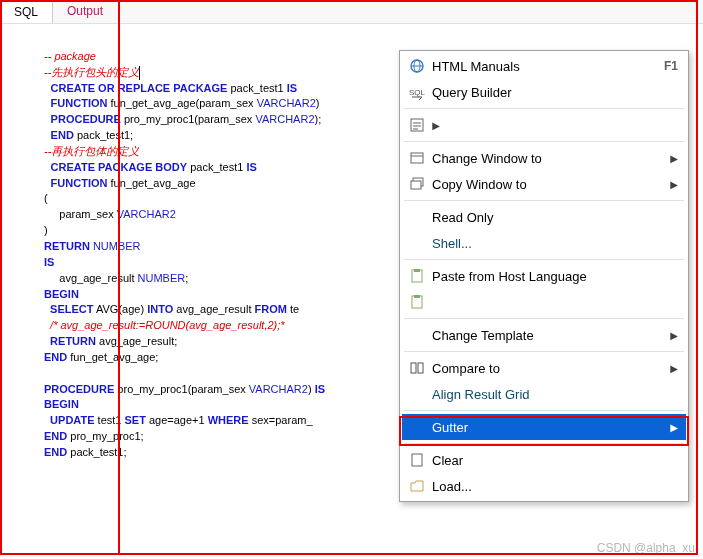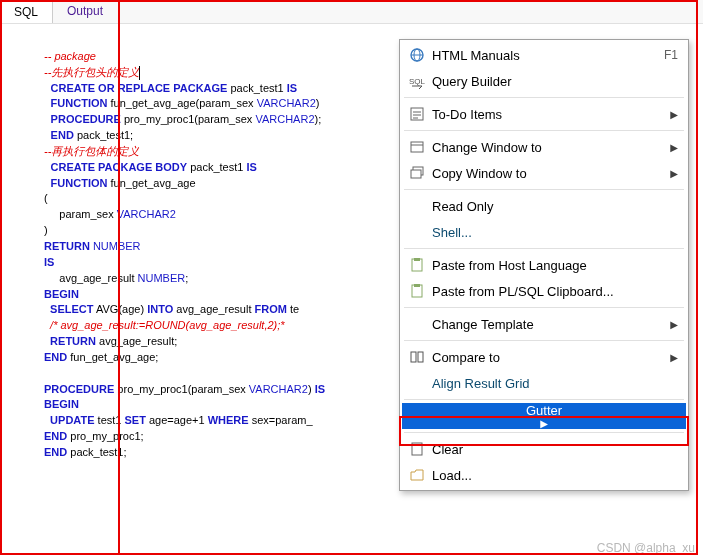--- a/index.html
+++ b/index.html
@@ -1,35 +1,35 @@
 <!DOCTYPE html>
 <html><head>
 <meta charset="utf-8">
 <style>
 * { margin:0; padding:0; box-sizing:border-box; font-family:"Segoe UI",Tahoma,sans-serif; }
 body { width:703px; height:559px; background:#fff; overflow:hidden; position:relative; }
 .main-highlight { position:absolute; top:0; left:0; width:698px; height:555px; border:2px solid #e80000; pointer-events:none; z-index:50; }
 .gutter-highlight { position:absolute; top:0; left:0; width:120px; height:555px; border:2px solid #e80000; pointer-events:none; z-index:50; }
 .tabs { display:flex; height:24px; font-size:12px; border-bottom:1px solid #e0e0e0; background:#f8f8f8; }
-.tab { padding:4px 14px; color:#4c1d95; cursor:pointer; }
+.tab { padding:4px 14px; color:#be185d; cursor:pointer; }
 .tab.active { background:#fff; border-top:1px solid #ccc; border-right:1px solid #ccc; color:#000; font-weight:500; }
 .editor { padding:10px 8px 8px 44px; font-family:Consolas,"Courier New",monospace; font-size:11px; line-height:1.35; white-space:pre; color:#000; }
 .kw { color:#1818c8; font-weight:bold; }
 .nm { color:#000; }
 .dt { color:#1818c8; }
 .cm { color:#e00000; font-style:italic; }
 .caret { display:inline-block; width:1px; height:14px; background:#000; vertical-align:middle; }
-.context-menu { position:absolute; top:39px; left:399px; width:290px; background:#fff; border:1px solid #a0a0a0; box-shadow:2px 3px 6px rgba(0,0,0,.25); z-index:20; font-size:13px; padding:2px; }
+.context-menu { position:absolute; top:50px; left:399px; width:290px; background:#fff; border:1px solid #a0a0a0; box-shadow:2px 3px 6px rgba(0,0,0,.25); z-index:20; font-size:13px; padding:2px; }
 .sep { height:1px; background:#e0e0e0; margin:3px 2px; }
 .mi { display:flex; align-items:center; height:26px; padding:0 8px 0 4px; cursor:default; color:#000; }
 .mi.dis { color:#0c4a6e; }
-.mi.sel { background:#0a64d8; color:#fff;flex-direction:column; }
+.mi.sel { background:#0a64d8; color:#fff; }
 .mi .ico { width:22px; display:flex; justify-content:center; }
 .mi .lbl { flex:1; padding-left:4px; }
-.mi .sh { color:#606060; font-size:12px; }
+.mi .sh { color:#606060; font-size:12px;font-weight:bold; }
 .mi .arr { width:12px; text-align:right; color:#404040; font-size:10px; }
 .mi.sel .arr { color:#fff; }
 .menu-highlight { position:absolute; border:2px solid #e80000; pointer-events:none; top:416px; left:399px; width:290px; height:30px; z-index:60; }
 .watermark { position:absolute; right:8px; bottom:4px; color:#b8b8b8; font-size:12px; z-index:5; }
 svg { display:block; }
 </style>
 </head>
 <body>
 
 <div class="tabs">
@@ -88,21 +88,20 @@
     <span class="lbl">Query Builder</span>
   </div>
   <div class="sep"></div>
   <div class="mi">
     <span class="ico">
         <svg width="16" height="16">
           <rect x="2" y="2" width="12" height="12" fill="none" stroke="#666"></rect>
           <path d="M4 6h8M4 9h8M4 12h5" stroke="#666"></path>
         </svg>
       </span>
-    <span class="lbl">To-Do Items</span>
       <span class="arr">▶</span>
   </div>
   <div class="sep"></div>
   <div class="mi">
     <span class="ico">
         <svg width="16" height="16">
           <rect x="2" y="3" width="12" height="10" fill="none" stroke="#666"></rect>
           <line x1="2" y1="6" x2="14" y2="6" stroke="#666"></line>
         </svg>
       </span>
@@ -138,21 +137,20 @@
       </span>
     <span class="lbl">Paste from Host Language</span>
   </div>
   <div class="mi">
     <span class="ico">
         <svg width="16" height="16">
           <rect x="3" y="2" width="10" height="12" fill="none" stroke="#8a6"></rect>
           <rect x="5" y="1" width="6" height="3" fill="#8a6"></rect>
         </svg>
       </span>
-    <span class="lbl">Paste from PL/SQL Clipboard...</span>
   </div>
   <div class="sep"></div>
   <div class="mi">
       <span class="ico"></span>
       <span class="lbl">Change Template</span>
       <span class="arr">▶</span>
     </div>
   <div class="sep"></div>
   <div class="mi">
     <span class="ico">

